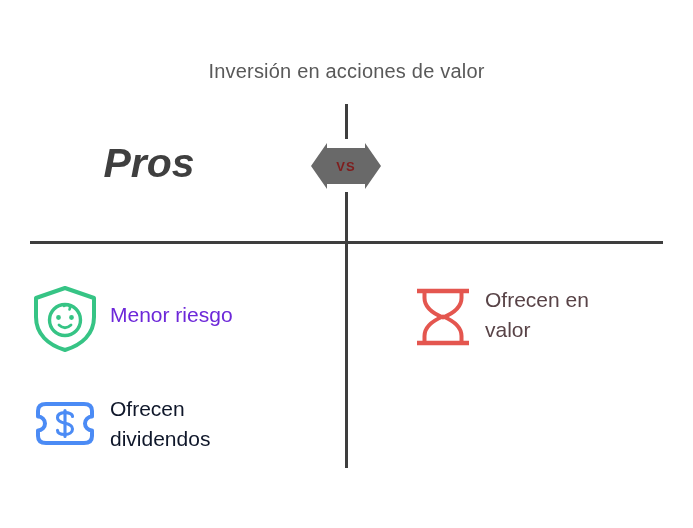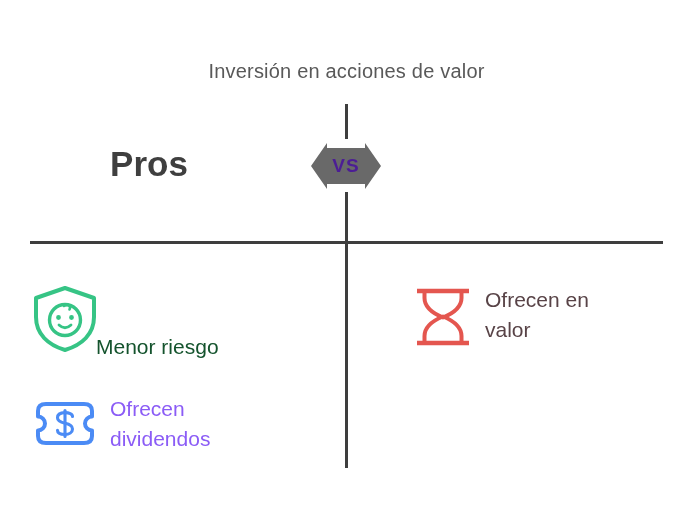--- a/index.html
+++ b/index.html
@@ -6,41 +6,41 @@
   .canvas{
     position:relative;width:693px;height:468px;background:#ffffff;overflow:hidden;
     font-family:"Liberation Sans","DejaVu Sans",sans-serif;
   }
   .title{
     position:absolute;left:0;top:58px;width:100%;text-align:center;
     font-size:20px;line-height:26px;color:#595959;letter-spacing:.2px;
   }
   .col-header{
     position:absolute;top:146px;transform:translateX(-50%);
-    font-size:35px;line-height:35px;font-weight:700;color:#3f3f3f;
+    font-size:41px;line-height:35px;font-weight:700;color:#3f3f3f;font-style:italic;
   }
   .col-header.left{left:149px;}
   .col-header.right{left:525px;}
   .vline{position:absolute;left:345px;width:3px;background:#3e3e3e;}
   .vline.top{top:104px;height:35px;}
   .vline.bottom{top:192px;height:276px;}
   .hline{position:absolute;left:30px;top:241px;width:633px;height:3px;background:#3e3e3e;}
   .vs-badge{position:absolute;left:310px;top:142px;width:72px;height:48px;}
   .vs-label{
     position:absolute;left:310px;top:142px;width:72px;height:48px;
     display:flex;align-items:center;justify-content:center;
-    color:#4c1d95;font-size:19px;font-weight:700;letter-spacing:1px;
+    color:#7f1d1d;font-size:13px;font-weight:700;letter-spacing:1px;
   }
   .icon{position:absolute;}
   .icon.shield{left:33px;top:285px;width:64px;height:68px;color:#36c485;}
   .icon.money{left:32px;top:400px;width:66px;height:47px;color:#4b8bf5;}
   .icon.hourglass{left:415px;top:287px;width:56px;height:60px;color:#e4564f;}
   .item-label{position:absolute;font-size:21px;line-height:30px;}
-  .item-label.menor{left:96px;top:300px;width:200px;color:#14532d;margin-top:32px;}
-  .item-label.ofrecen{left:110px;top:394px;width:120px;color:#8b5cf6;}
+  .item-label.menor{left:110px;top:300px;width:200px;color:#6d28d9;}
+  .item-label.ofrecen{left:110px;top:394px;width:120px;color:#0f172a;}
   .item-label.tardanza{left:485px;top:285px;width:140px;color:#584347;}
 </style>
 </head>
 <body>
 
 <div class="canvas">
 
   <div class="title">Inversión en acciones de valor</div>
 
   <div class="col-header left">Pros</div>

